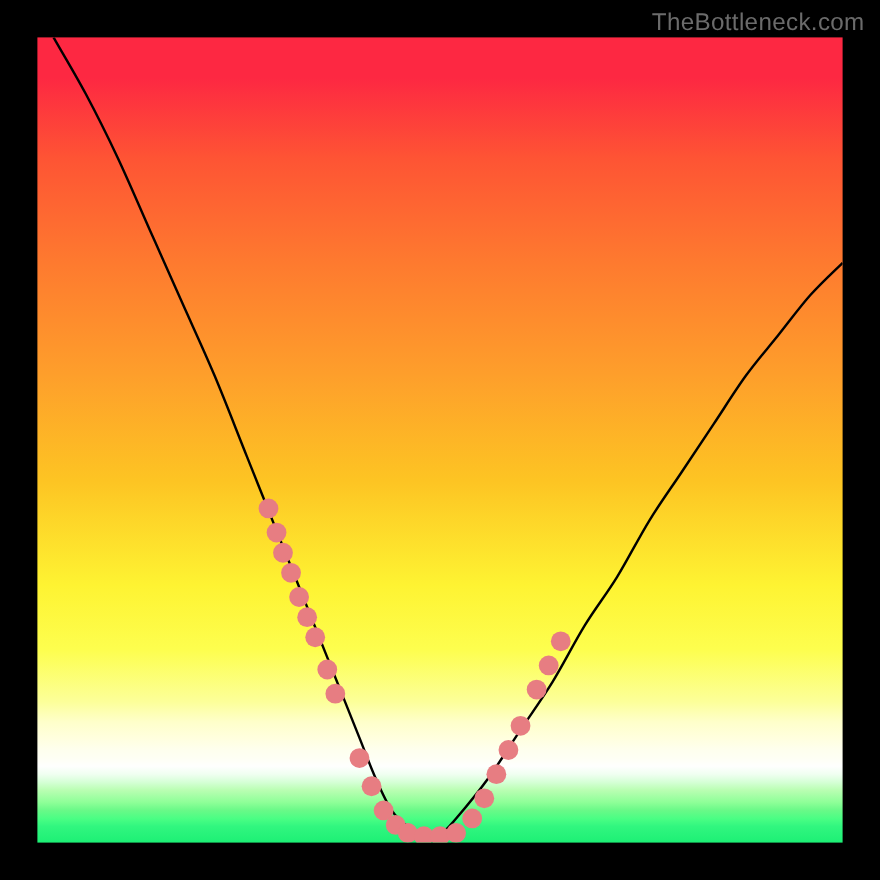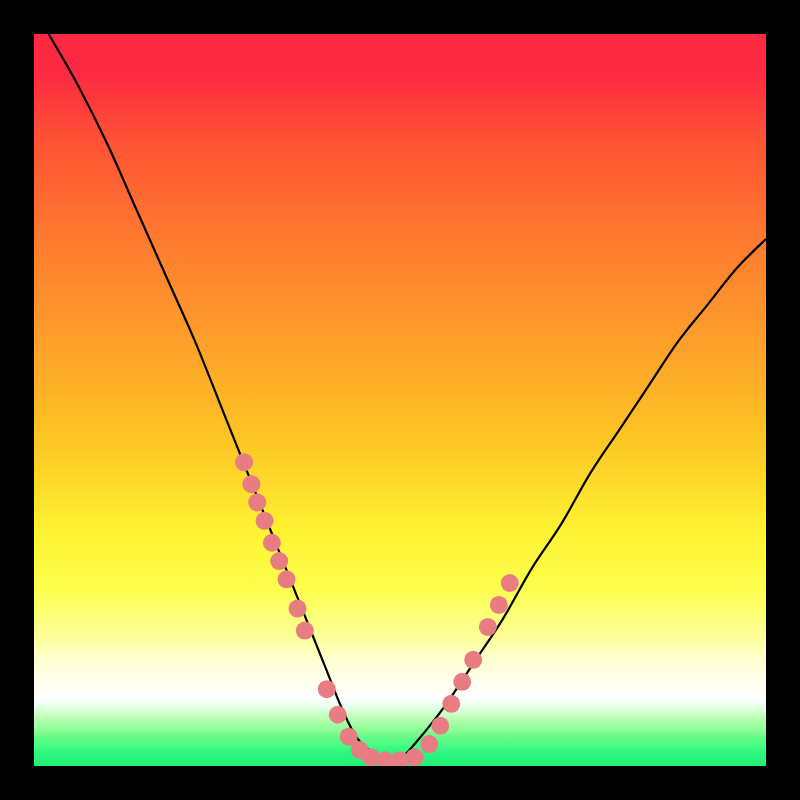--- a/index.html
+++ b/index.html
@@ -90,13 +90,14 @@
       <circle cx="380.64" cy="723.216" r="9" fill="#e77d82"></circle>
       <circle cx="395.28000000000003" cy="710.04" r="9" fill="#e77d82"></circle>
       <circle cx="406.26000000000005" cy="691.74" r="9" fill="#e77d82"></circle>
       <circle cx="417.23999999999995" cy="669.78" r="9" fill="#e77d82"></circle>
       <circle cx="428.21999999999997" cy="647.8199999999999" r="9" fill="#e77d82"></circle>
       <circle cx="439.2" cy="625.86" r="9" fill="#e77d82"></circle>
       <circle cx="453.84" cy="592.92" r="9" fill="#e77d82"></circle>
       <circle cx="464.82" cy="570.96" r="9" fill="#e77d82"></circle>
       <circle cx="475.8" cy="549" r="9" fill="#e77d82"></circle>
     </svg>
+  <div id="watermark">TheBottleneck.com</div>
 </div>
 
 </body></html>

